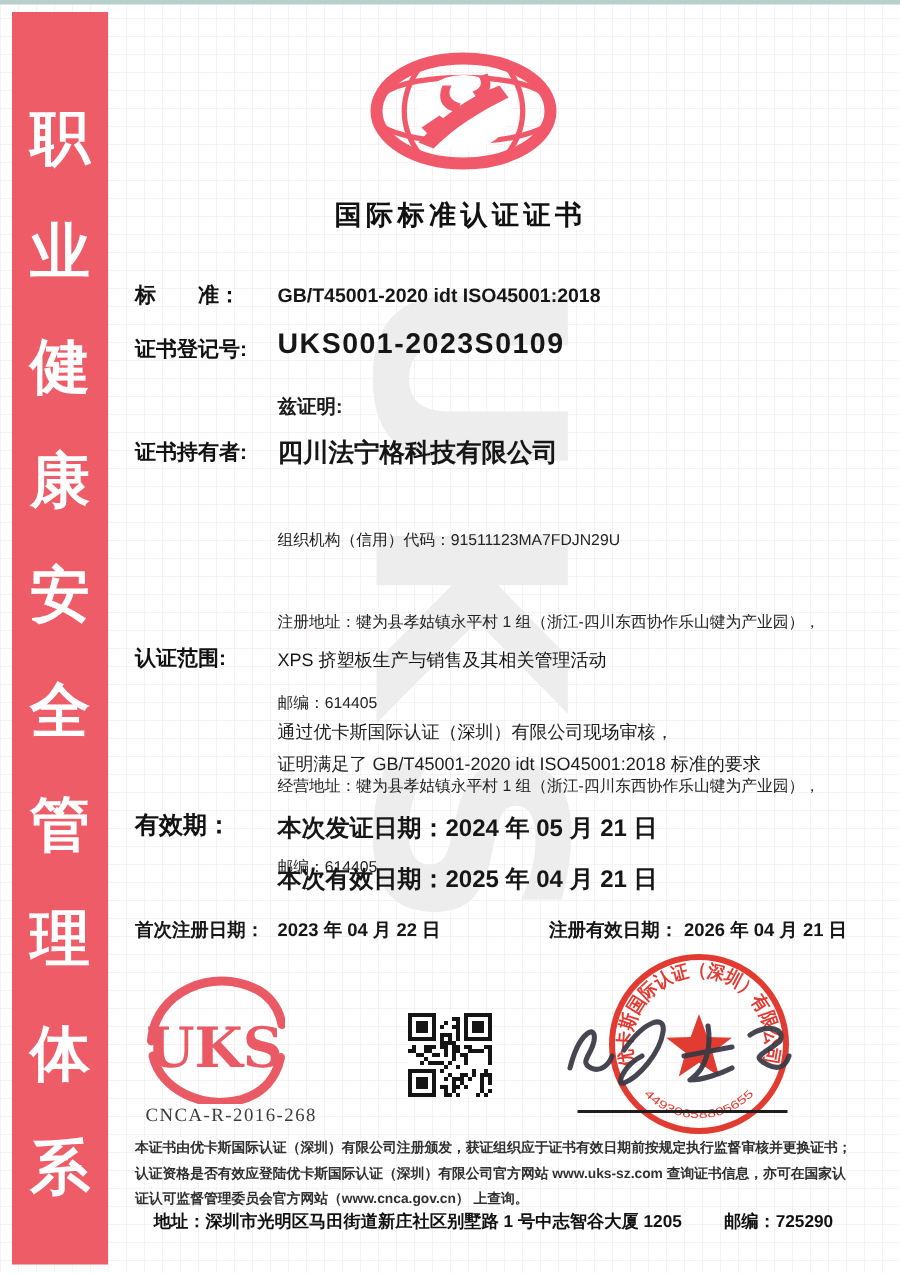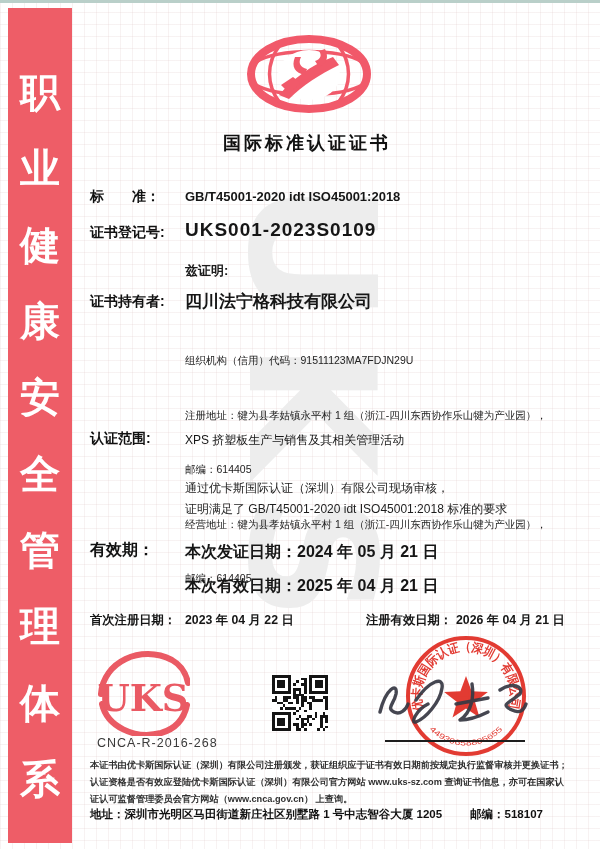--- a/index.html
+++ b/index.html
@@ -41,30 +41,30 @@
   .certify { position:absolute; left:185px; top:262px; font-size:13px; font-weight:bold; }
   .holder-val { font-weight:bold; font-size:17px; }
   .details { position:absolute; left:185px; top:317px; width:378px; font-size:10.5px;
              line-height:22.5px; color:#222; }
   .details div { white-space:nowrap;margin-top:32px; }
   .scope-val { font-size:12px; }
   .audit { position:absolute; left:185px; top:478px; font-size:12px; line-height:21px; color:#1d1d1d; }
   .vdate { font-weight:bold; font-size:16px; }
   .regrow { font-weight:bold; font-size:12.3px; }
   .uks-logo { position:absolute; left:96px; top:650px; }
-  .cnca { position:absolute; left:97px; top:736px; font-size:12.5px; letter-spacing:1px; color:#3a3a3a; }
+  .cnca { position:absolute; left:97px; top:736px; font-size:12.5px; letter-spacing:1px; color:#3a3a3a;font-family:Liberation Serif, serif; }
   .qr { position:absolute; left:272px; top:674px; width:56px; height:58px; }
   .stamp { position:absolute; left:403px; top:633px; z-index:2; }
   .signature { position:absolute; left:372px; top:658px; z-index:3; }
   .sig-line { position:absolute; left:385px; top:740px; width:140px; height:2px; background:#1e1e1e; z-index:3; }
   .footer { position:absolute; left:90px; width:478px; font-size:9.2px; font-weight:bold;
             color:#303030; white-space:nowrap; }
   .f1 { top:759px; } .f2 { top:776px; } .f3 { top:793px; }
   .addr-row { position:absolute; left:90px; top:807px; width:478px; display:flex; gap:28px;
-              font-size:11.5px; font-weight:bold; color:#111; white-space:nowrap; }
+              font-size:11.5px; font-weight:bold; color:#111; white-space:nowrap;justify-content:center; }
 </style>
 </head>
 <body>
 
 <div class="page">
   <div class="topline"></div>
 
   <aside class="sidebar" id="sidebar">
       <span>职</span>
       <span>业</span>
@@ -376,17 +376,17 @@
         <path d="M128,32 C140,24 152,28 148,36 C136,46 128,46 140,52 C148,56 152,52 154,46"></path>
       </g>
     </svg>
     <div class="sig-line"></div>
 
     <div class="footer f2">认证资格是否有效应登陆优卡斯国际认证（深圳）有限公司官方网站 www.uks-sz.com 查询证书信息，亦可在国家认</div>
     <div class="footer f1">本证书由优卡斯国际认证（深圳）有限公司注册颁发，获证组织应于证书有效日期前按规定执行监督审核并更换证书；</div>
     <div class="footer f3">证认可监督管理委员会官方网站（www.cnca.gov.cn） 上查询。</div>
     <div class="addr-row">
       <span>地址：深圳市光明区马田街道新庄社区别墅路 1 号中志智谷大厦 1205</span>
-      <span>邮编：518107</span>
+      <span>邮编：725290</span>
     </div>
 
   </div>
 </div>
 
 </body></html>

